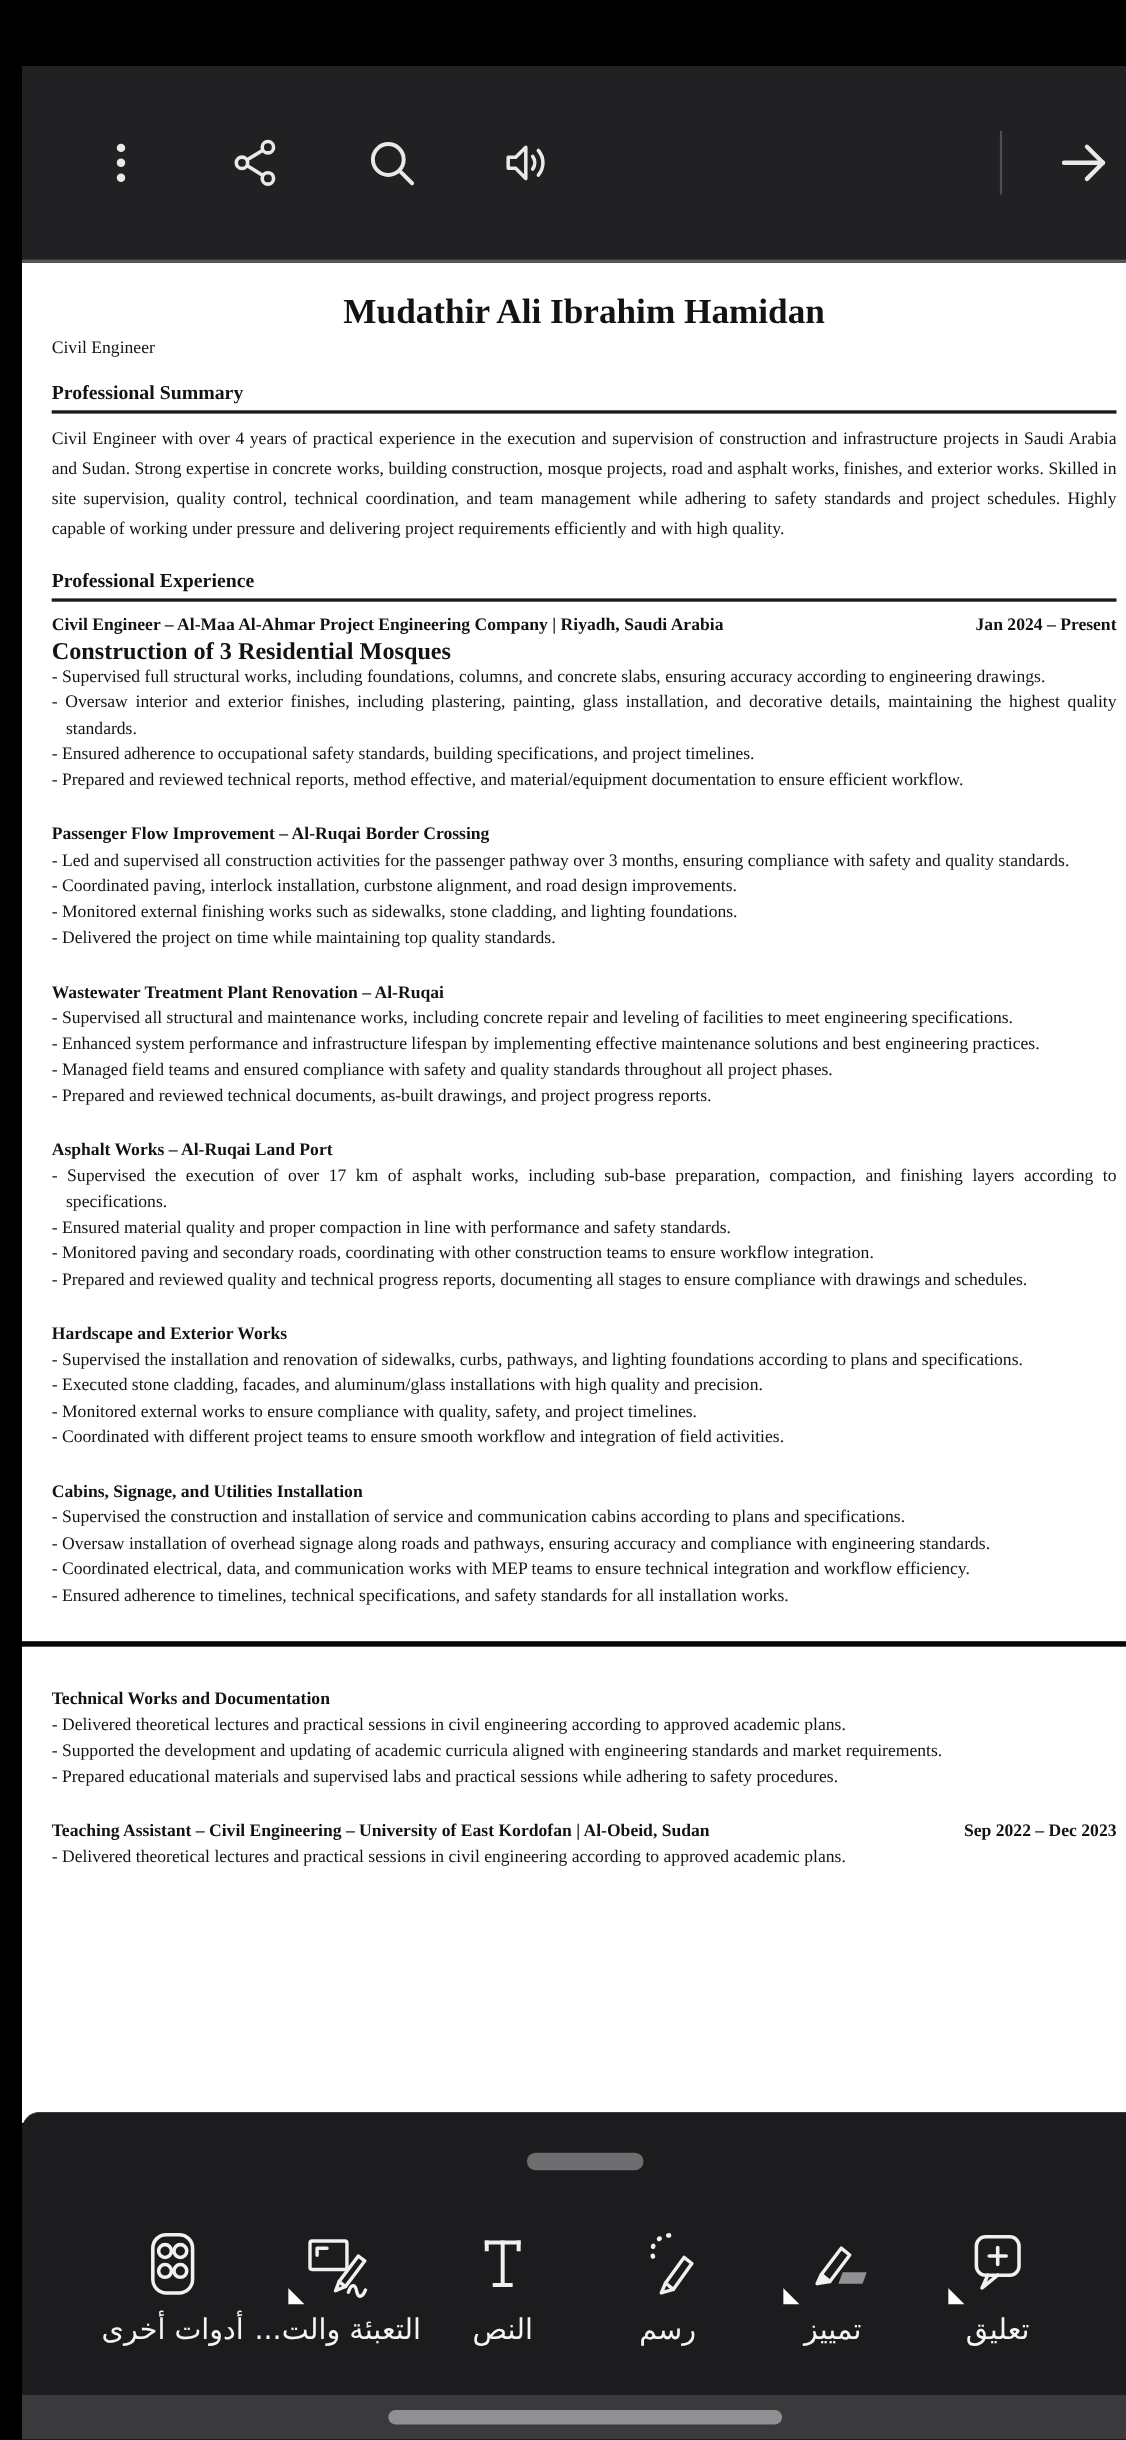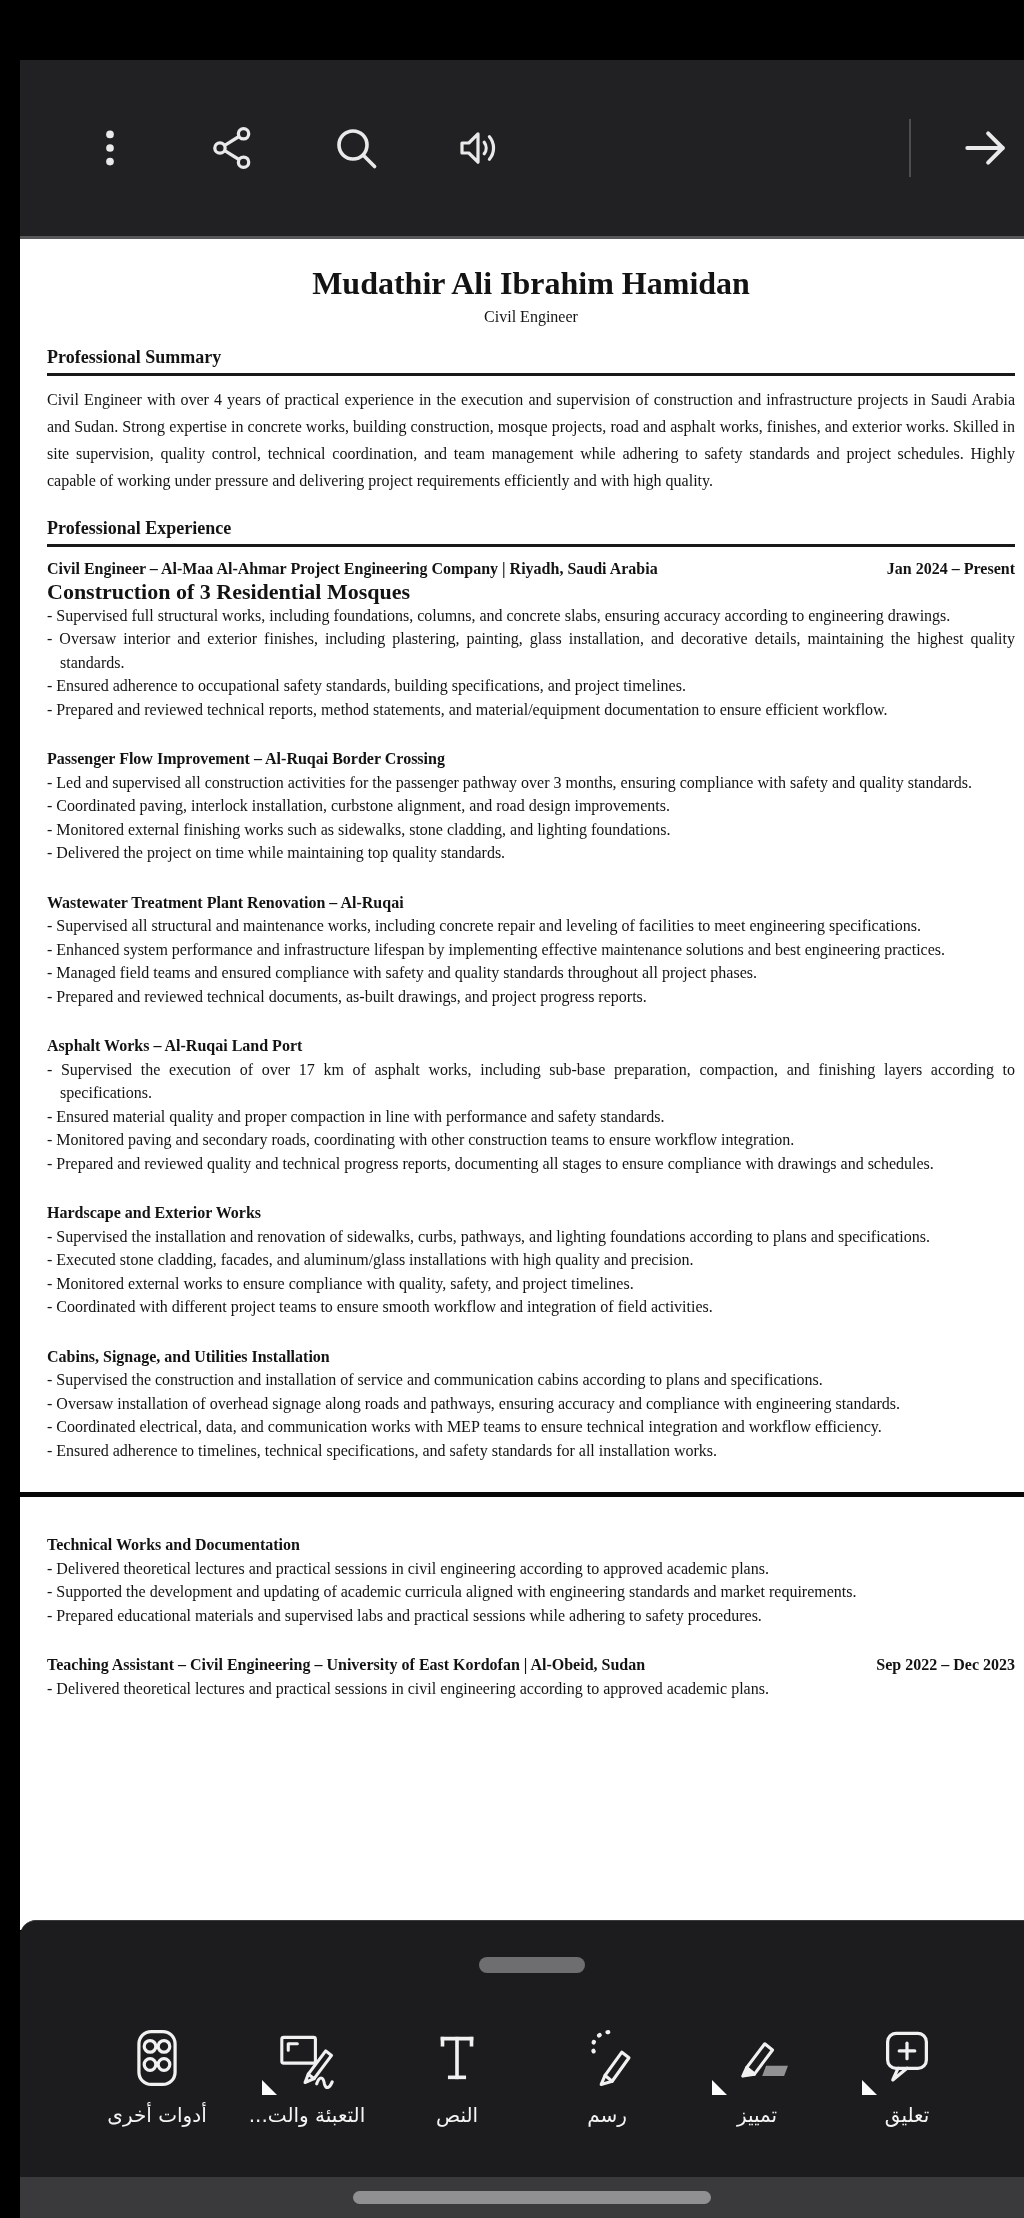--- a/index.html
+++ b/index.html
@@ -17,21 +17,21 @@
   .tb-right{margin-left:auto;display:flex;align-items:center;}
   .tb-divider{width:2px;height:58px;background:#4e4e50;margin-right:46px;}
   .tb-btn.last{margin-right:31px;}
   .tb-btn svg{display:block;}
 
   
   .doc{position:absolute;top:239px;left:0;right:0;height:1691px;background:#ffffff;overflow:hidden;
        font-family:"Liberation Serif","DejaVu Serif",serif;color:#131313;
        padding:26px 29px 0 27px;box-sizing:border-box;}
   .doc-name{font-size:32px;font-weight:700;text-align:center;margin:0;line-height:1.15;}
-  .doc-sub{font-size:16px;text-align:center;margin-top:6px;}
+  .doc-sub{font-size:16px;margin-top:6px;}
   .doc-contact{font-size:19.5px;text-align:center;margin-top:8px;}
   .doc-contact a{color:#1c1cc4;text-decoration:underline;}
   .sec-head{font-size:18px;font-weight:700;margin-top:21px;}
   .sec-head.exp{margin-top:24px;}
   .sec-rule{height:3px;background:#191919;margin-top:5px;margin-bottom:10px;}
   .body-txt{font-size:16px;line-height:27px;text-align:justify;margin:0;}
   .job{margin-top:26px;}
   .job.first{margin-top:10px;}
   .job-head{display:flex;justify-content:space-between;gap:29px;font-weight:700;font-size:16px;line-height:23.5px;}
   .job-date{white-space:nowrap;}
@@ -42,21 +42,21 @@
 
   
   .sheet{position:absolute;top:1920px;left:0;right:0;height:257px;background:#1c1c1e;
          border-radius:16px 16px 0 0;border-top:1px solid #3a3a3c;box-sizing:border-box;z-index:6;}
   .drag-handle{width:106px;height:16px;border-radius:8px;background:#6e6e70;margin:36px auto 0;}
   .tools{display:flex;justify-content:space-between;padding:0 62px;margin-top:52px;}
   .tool{flex:1;display:flex;flex-direction:column;align-items:center;min-width:0;cursor:default;}
   .tool-icon{position:relative;width:66px;height:66px;display:flex;align-items:center;justify-content:center;}
   .tool-icon svg.glyph{display:block;}
   .tri{position:absolute;left:-12px;bottom:-4px;}
-  .tool-label{margin-top:12px;font-size:20px;color:#f5f5f5;white-space:nowrap;direction:rtl;}
+  .tool-label{margin-top:12px;font-size:26px;color:#f5f5f5;white-space:nowrap;direction:rtl;}
 
   
   .navbar{position:absolute;top:2177px;left:0;right:0;height:41px;background:#3a3a3c;z-index:7;}
   .home-pill{width:358px;height:13px;border-radius:7px;background:#909092;margin:14px auto 0;}
 </style>
 </head>
 <body>
 
 <div class="phone">
 
@@ -118,21 +118,21 @@
 
     <div class="job first">
       <div class="job-head">
         <span class="job-title">Civil Engineer – Al-Maa Al-Ahmar Project Engineering Company | Riyadh, Saudi Arabia</span>
         <span class="job-date">Jan 2024 – Present</span>
       </div>
       <div class="job-sub">Construction of 3 Residential Mosques</div>
       <p class="bullet">- Supervised full structural works, including foundations, columns, and concrete slabs, ensuring accuracy according to engineering drawings.</p>
       <p class="bullet">- Oversaw interior and exterior finishes, including plastering, painting, glass installation, and decorative details, maintaining the highest quality standards.</p>
       <p class="bullet">- Ensured adherence to occupational safety standards, building specifications, and project timelines.</p>
-      <p class="bullet">- Prepared and reviewed technical reports, method statements, and material/equipment documentation to ensure efficient workflow.</p>
+      <p class="bullet">- Prepared and reviewed technical reports, method effective, and material/equipment documentation to ensure efficient workflow.</p>
     </div>
 
     <div class="job">
       <div class="job-head">
         <span class="job-title">Passenger Flow Improvement – Al-Ruqai Border Crossing</span>
       </div>
       <p class="bullet">- Led and supervised all construction activities for the passenger pathway over 3 months, ensuring compliance with safety and quality standards.</p>
       <p class="bullet">- Coordinated paving, interlock installation, curbstone alignment, and road design improvements.</p>
       <p class="bullet">- Monitored external finishing works such as sidewalks, stone cladding, and lighting foundations.</p>
       <p class="bullet">- Delivered the project on time while maintaining top quality standards.</p>

